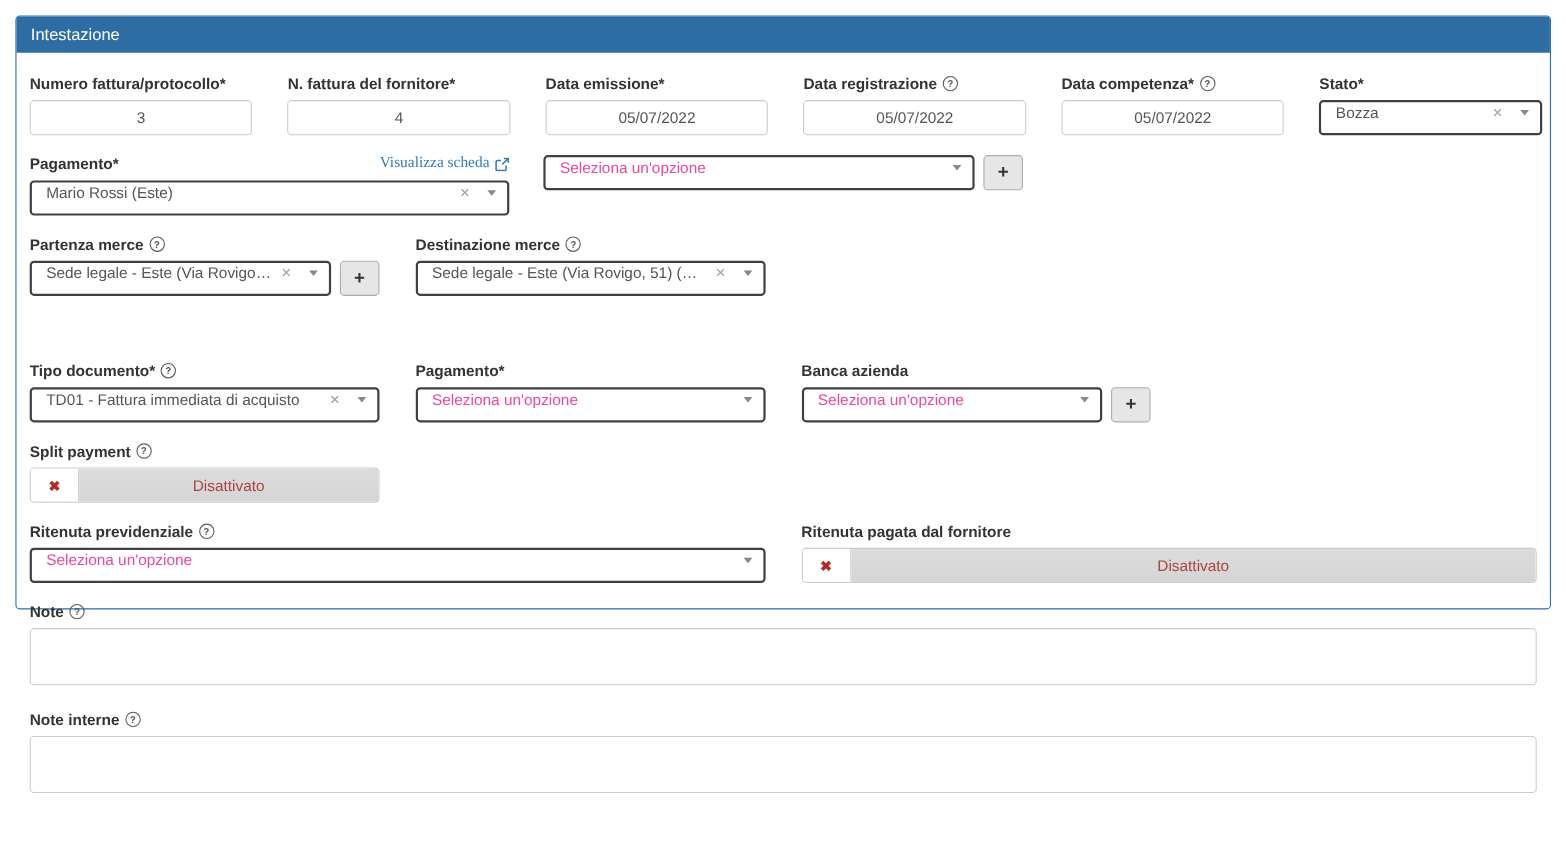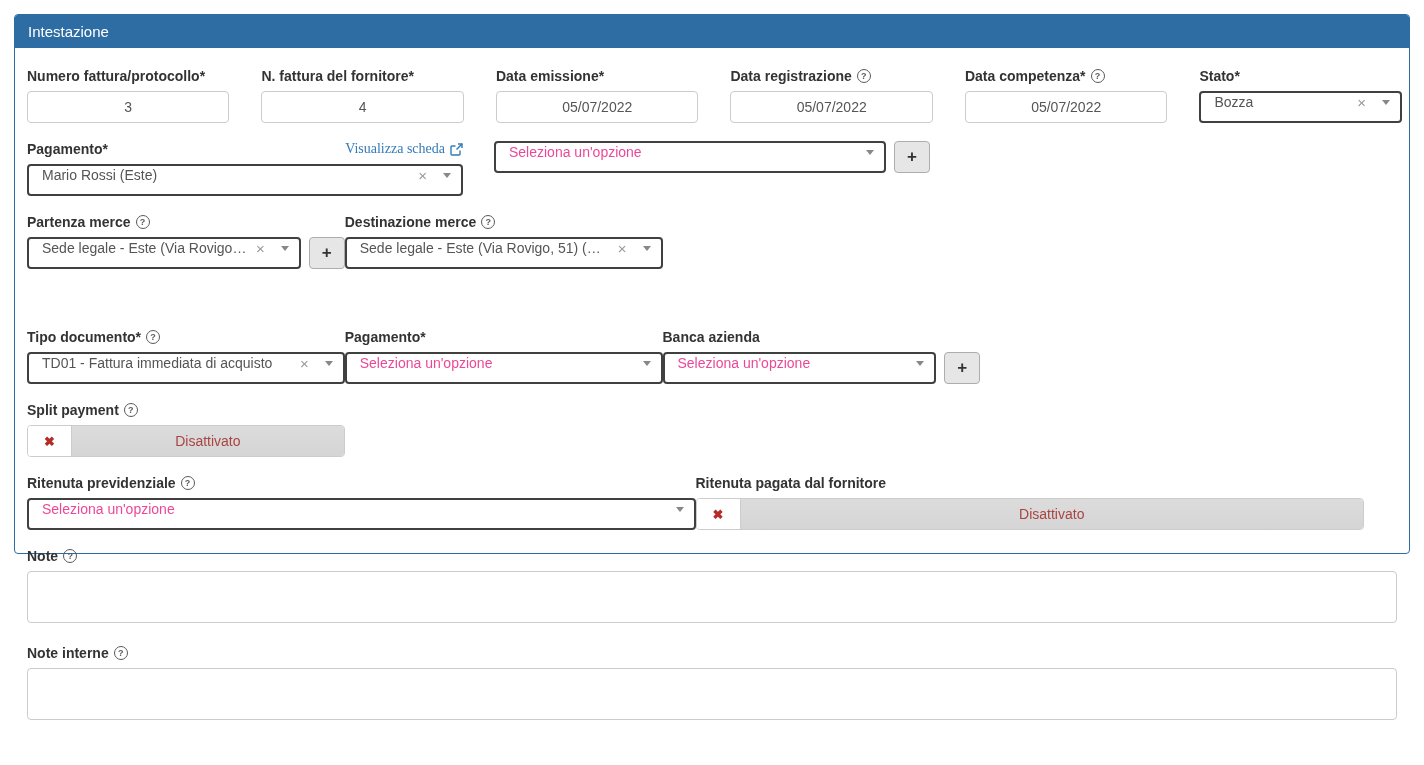--- a/index.html
+++ b/index.html
@@ -19,21 +19,21 @@
     font-size: 15px;
     height: 33px;
     line-height: 33px;
     padding: 0 13px;
     border-radius: 3px 3px 0 0;
   }
   .panel-body { padding: 0 12px 30px 12px; }
 
   .frow { display: flex; }
   .g6 { gap: 31px; }
-  .g4 { }
+  .g4 { gap: 33px; }
   .c16 { flex: 0 0 calc((100% - 155px) / 6); min-width: 0; }
   .c26 { flex: 0 0 calc(((100% - 155px) / 6) * 2 + 31px); min-width: 0; }
   .c14 { flex: 0 0 calc((100% - 99px) / 4); min-width: 0; }
   .c12 { flex: 0 0 calc((100% - 33px) / 2); min-width: 0; }
   .cfull { flex: 1 1 100%; min-width: 0; }
 
   .mt-row { margin-top: 18px; }
   .mt-first { margin-top: 20px; gap: 32px; }
   .mt-section { margin-top: 60px; }
 

